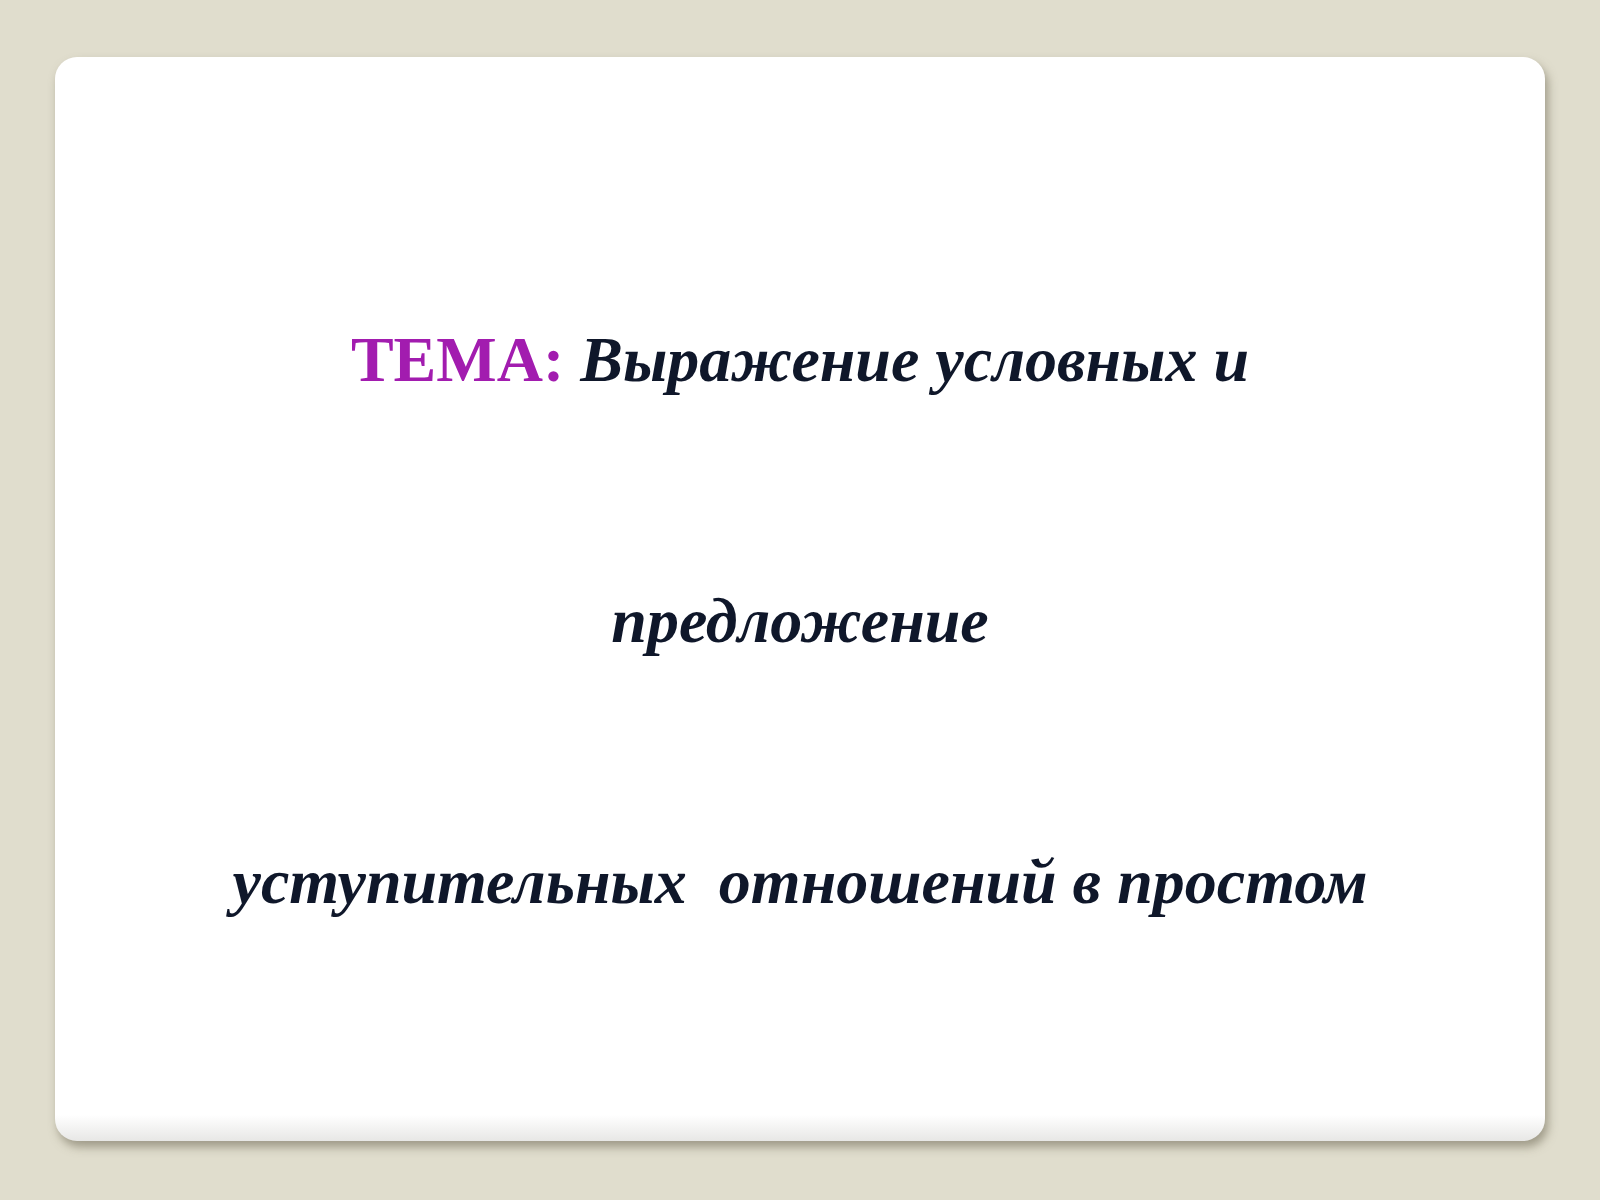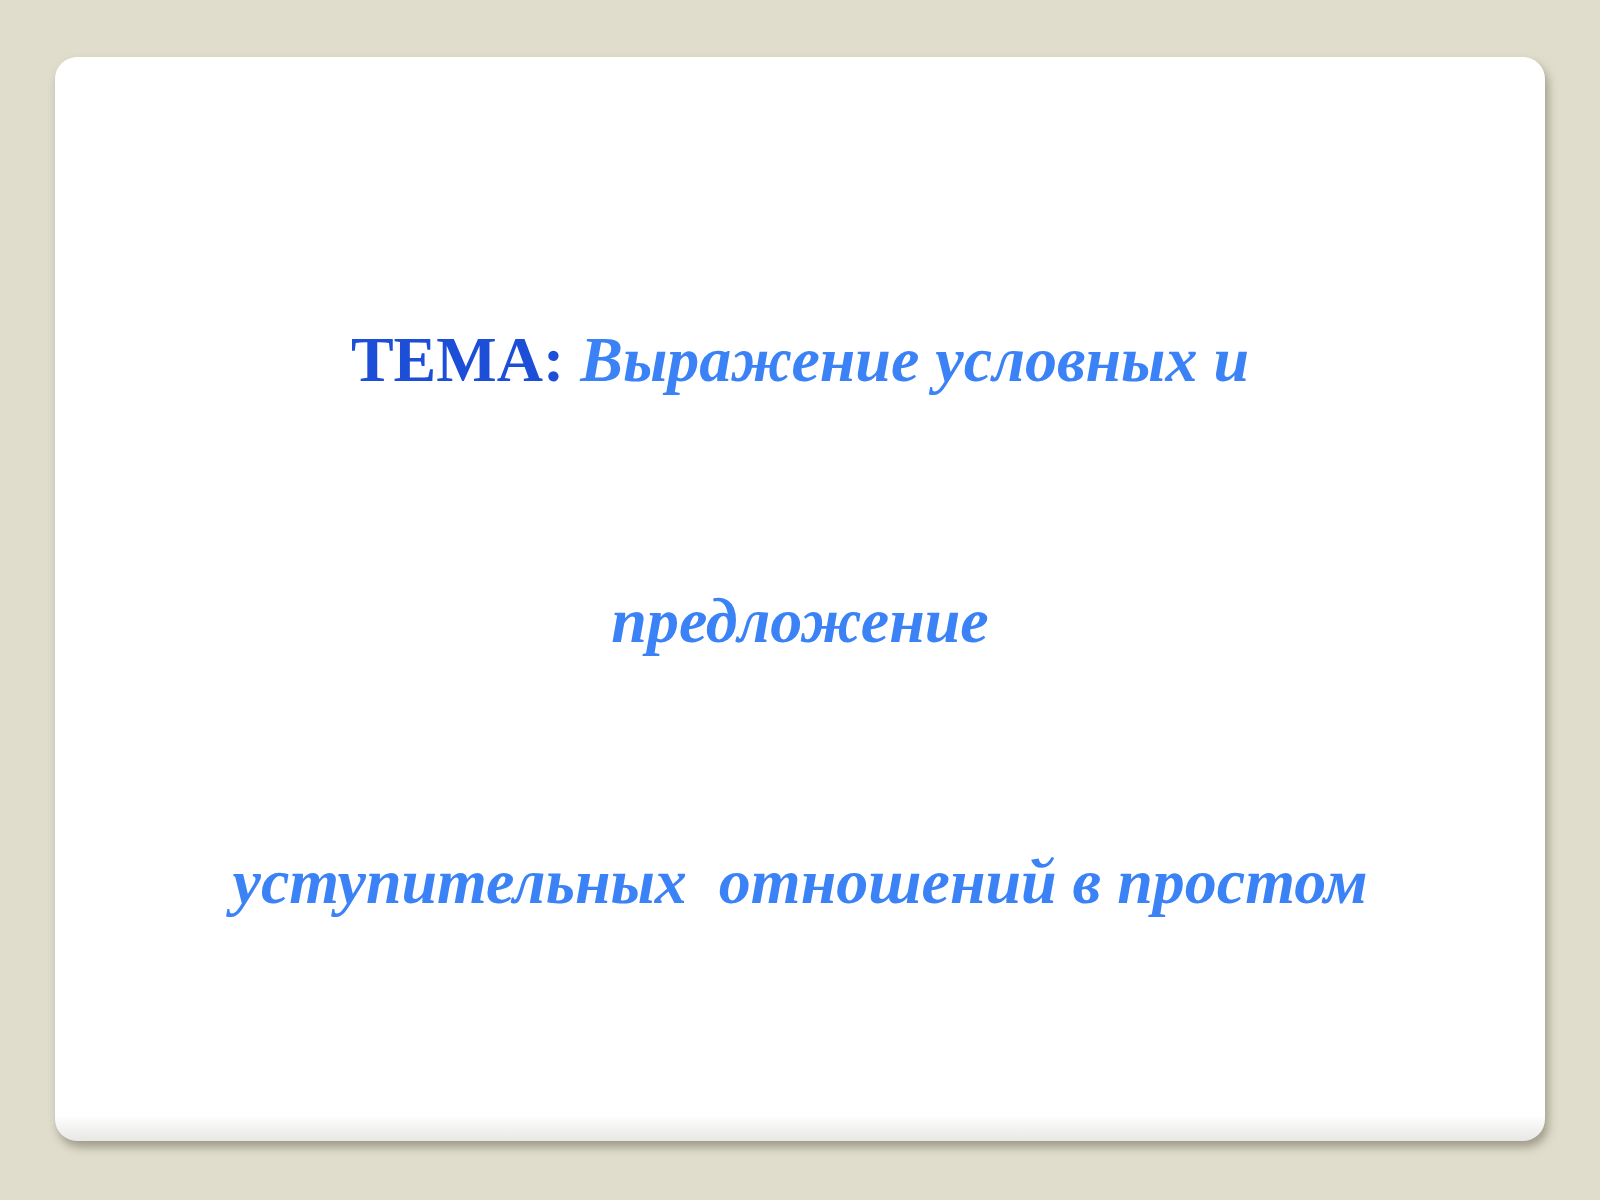--- a/index.html
+++ b/index.html
@@ -41,27 +41,27 @@
     margin: 85px 60px 0 60px;
     font-size: 64px;
     line-height: 87px;
     font-weight: bold;
     white-space: pre-wrap; 
   }
 
   .title-line { display: block; }
 
   .title-label {
-    color: #1d4ed8;
+    color: #a21caf;
     font-style: normal;
     margin-top: 32px;
   }
 
   .title-red {
-    color: #3b82f6;
+    color: #0f172a;
     font-style: italic;
   }
 
   .slide-subtitle {
     margin: 88px 60px 0 60px;
     font-size: 52px;
     line-height: 72px;
     font-weight: bold;
     font-style: italic;
     color: #7e2a3a;

